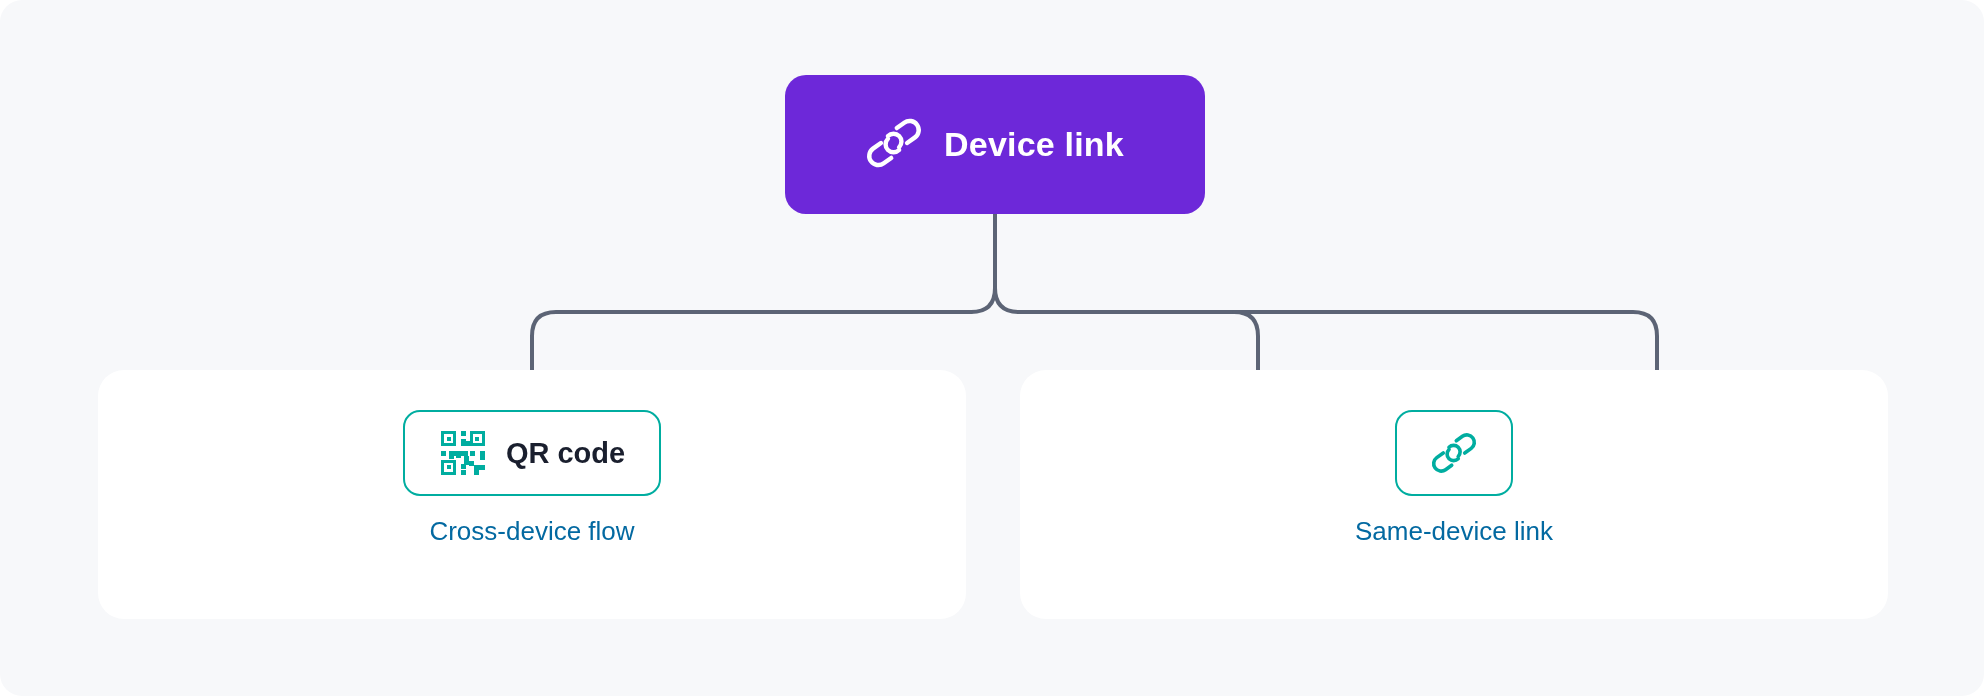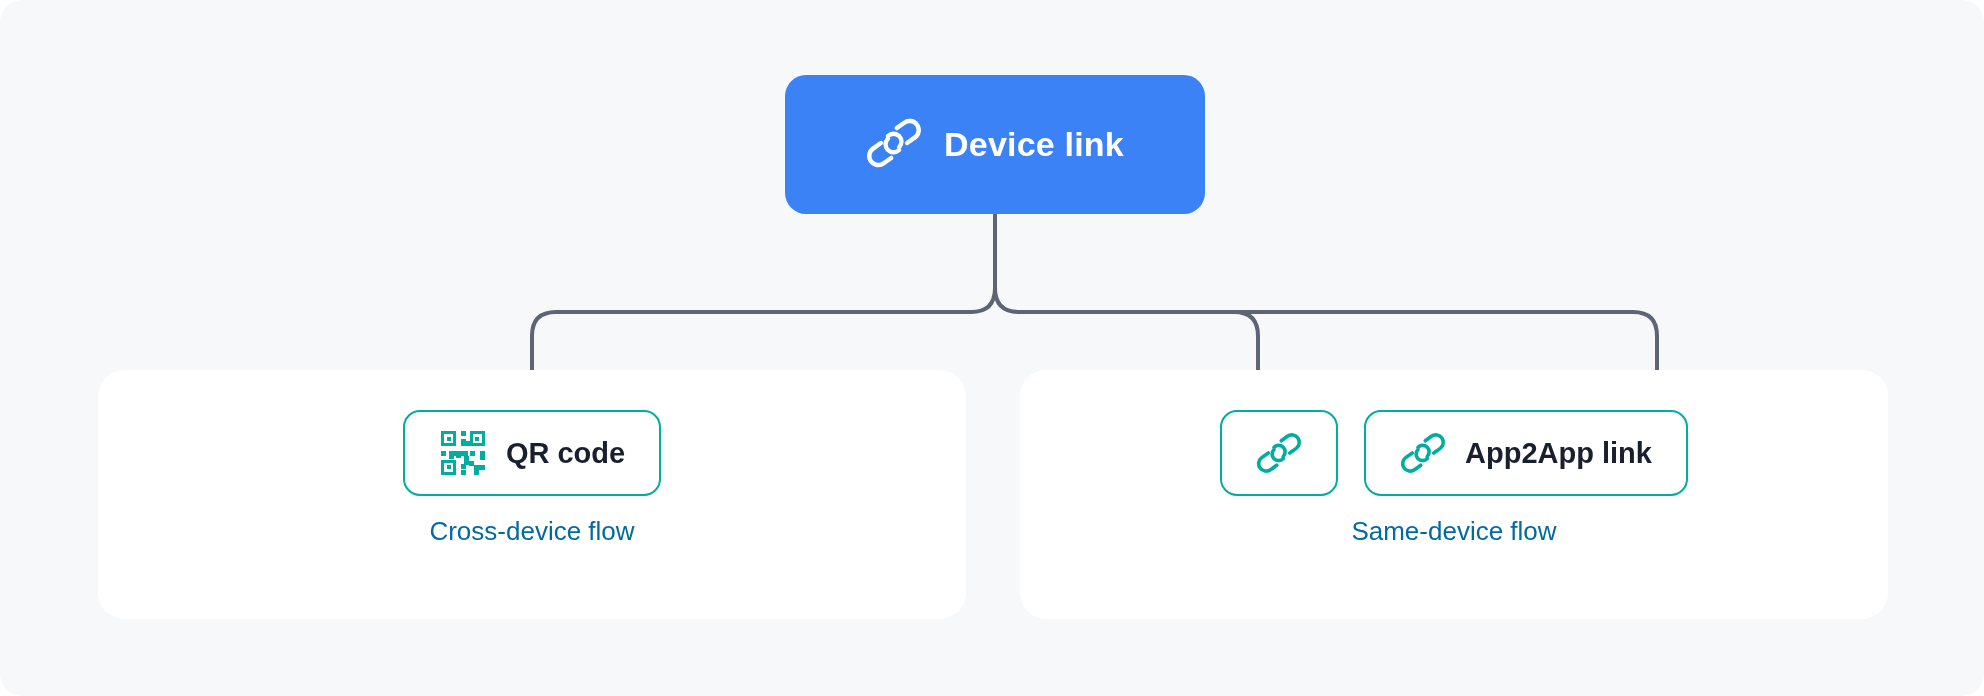--- a/index.html
+++ b/index.html
@@ -33,21 +33,21 @@
     pointer-events: none;
   }
 
   
   #root-node {
     position: absolute;
     left: 785px;
     top: 75px;
     width: 420px;
     height: 139px;
-    background: #3b82f6;
+    background: #6d28d9;
     border-radius: 21px;
     display: flex;
     align-items: center;
     justify-content: center;
     gap: 22px;
     box-sizing: border-box;
   }
   #root-node .node-label {
     color: #ffffff;
     font-size: 34px;
@@ -205,30 +205,19 @@
         <span class="pill-icon">
           <svg width="46" height="46" viewBox="0 0 24 24" fill="none" stroke="#00ada0" stroke-width="1.9" stroke-linecap="round" stroke-linejoin="round">
             <path d="M13.2 5.6 L16.4 3.3 a3.9 3.9 0 0 1 4.6 6.3 L17.6 12"></path>
             <path d="M10.8 18.4 L7.6 20.7 a3.9 3.9 0 0 1 -4.6 -6.3 L6.4 12"></path>
             <path d="M9.4 10.2 a3.4 3.4 0 0 0 0 4.8 a3.4 3.4 0 0 0 4.8 0"></path>
             <path d="M14.2 13.8 a3.4 3.4 0 0 0 0 -4.8 a3.4 3.4 0 0 0 -4.8 0"></path>
           </svg>
         </span>
       </div>
 
-      <div class="pill">
-        <span class="pill-icon">
-          <svg width="46" height="46" viewBox="0 0 24 24" fill="none" stroke="#00ada0" stroke-width="1.9" stroke-linecap="round" stroke-linejoin="round">
-            <path d="M13.2 5.6 L16.4 3.3 a3.9 3.9 0 0 1 4.6 6.3 L17.6 12"></path>
-            <path d="M10.8 18.4 L7.6 20.7 a3.9 3.9 0 0 1 -4.6 -6.3 L6.4 12"></path>
-            <path d="M9.4 10.2 a3.4 3.4 0 0 0 0 4.8 a3.4 3.4 0 0 0 4.8 0"></path>
-            <path d="M14.2 13.8 a3.4 3.4 0 0 0 0 -4.8 a3.4 3.4 0 0 0 -4.8 0"></path>
-          </svg>
-        </span>
-        <span class="pill-label">App2App link</span>
-      </div>
 
     </div>
 
-    <div class="group-caption">Same-device flow</div>
+    <div class="group-caption">Same-device link</div>
   </div>
 
 </div>
 
 </body></html>

